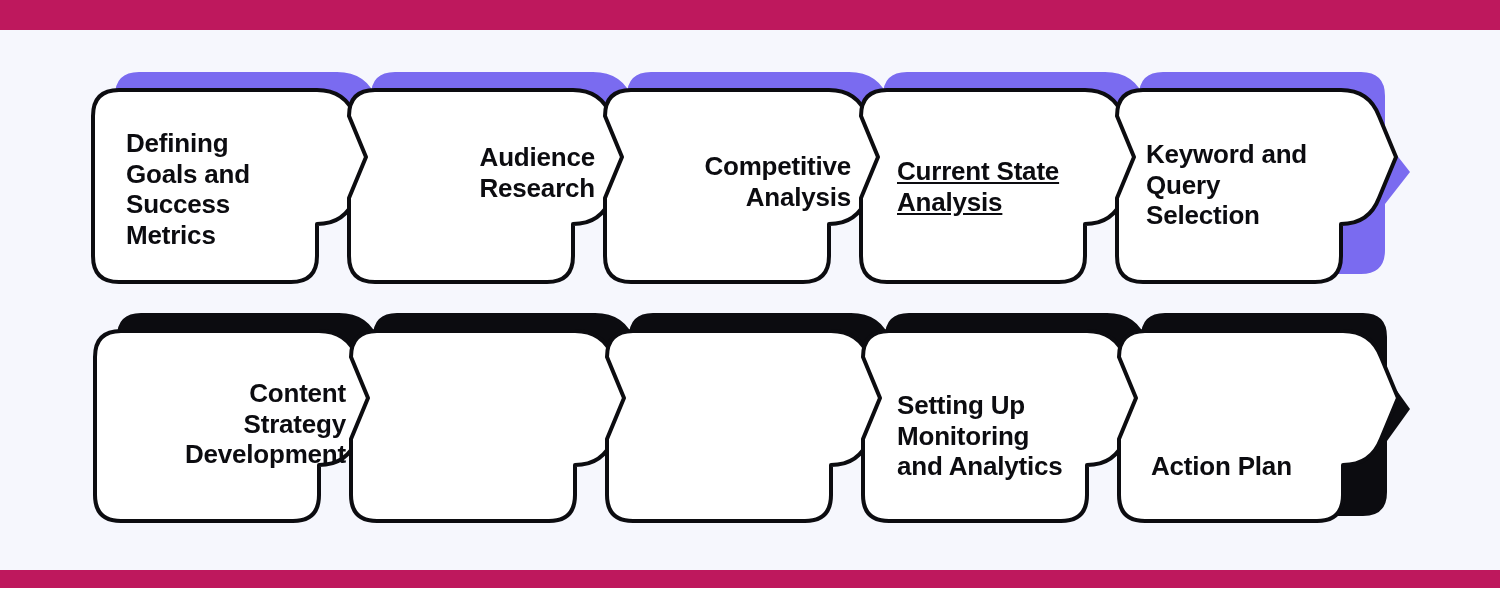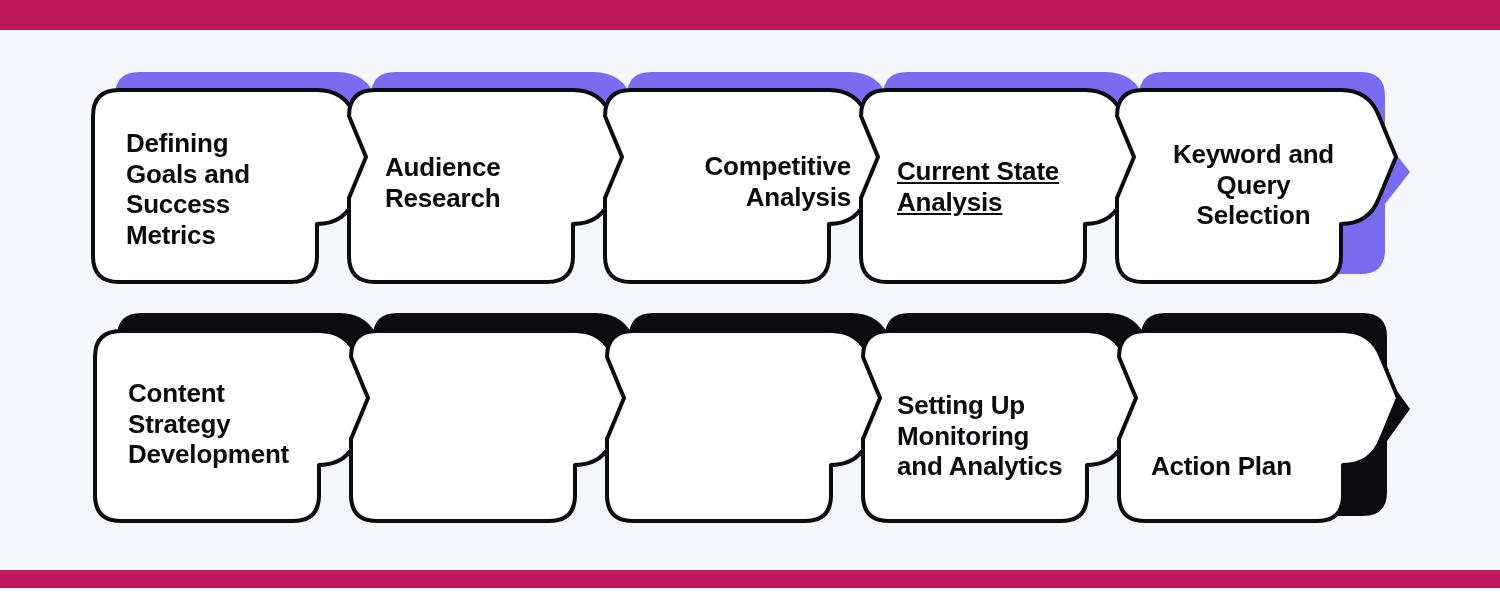--- a/index.html
+++ b/index.html
@@ -94,31 +94,31 @@
       <path fill="#ffffff" stroke="#0c0c10" stroke-width="4" stroke-linejoin="round" d="M 607,357 Q 607,331 633,331 L 831,331 Q 859,331 869,357 L 886,398 L 869,439 Q 859,465 831,465 L 831,495 Q 831,521 805,521 L 633,521 Q 607,521 607,495 L 607,439 L 624,398 L 607,357 Z"></path>
       <path fill="#ffffff" stroke="#0c0c10" stroke-width="4" stroke-linejoin="round" d="M 863,357 Q 863,331 889,331 L 1087,331 Q 1115,331 1125,357 L 1142,398 L 1125,439 Q 1115,465 1087,465 L 1087,495 Q 1087,521 1061,521 L 889,521 Q 863,521 863,495 L 863,439 L 880,398 L 863,357 Z"></path>
       <path fill="#ffffff" stroke="#0c0c10" stroke-width="4" stroke-linejoin="round" d="M 1119,357 Q 1119,331 1145,331 L 1343,331 Q 1371,331 1381,357 L 1398,398 L 1381,439 Q 1371,465 1343,465 L 1343,495 Q 1343,521 1317,521 L 1145,521 Q 1119,521 1119,495 L 1119,439 L 1136,398 L 1119,357 Z"></path>
     </g>
   </svg>
 
   <div class="card-label" style="left:126px; top:128px; width:215px;">Defining
 Goals and
 Success
 Metrics</div>
-  <div class="card-label" style="left:385px; top:152px; width:210px;">Audience
+  <div class="card-label" style="left:385px; top:142px; width:210px;text-align:right;">Audience
 Research</div>
   <div class="card-label" style="left:641px; top:151px; width:210px;text-align:right;">Competitive
 Analysis</div>
   <div class="card-label" style="left:897px; top:156px; width:215px;text-decoration:underline;">Current State
 Analysis</div>
-  <div class="card-label" style="left:1146px; top:139px; width:215px;text-align:center;">Keyword and
+  <div class="card-label" style="left:1146px; top:139px; width:215px;">Keyword and
 Query
 Selection</div>
 
-  <div class="card-label" style="left:128px; top:378px; width:218px;">Content
+  <div class="card-label" style="left:128px; top:378px; width:218px;text-align:right;">Content
 Strategy
 Development</div>
   <div class="card-label" style="left:897px; top:390px; width:218px;">Setting Up
 Monitoring
 and Analytics</div>
   <div class="card-label" style="left:1151px; top:407px; width:215px;margin-top:44px;">Action Plan</div>
 
 </div>
 
 </body></html>

